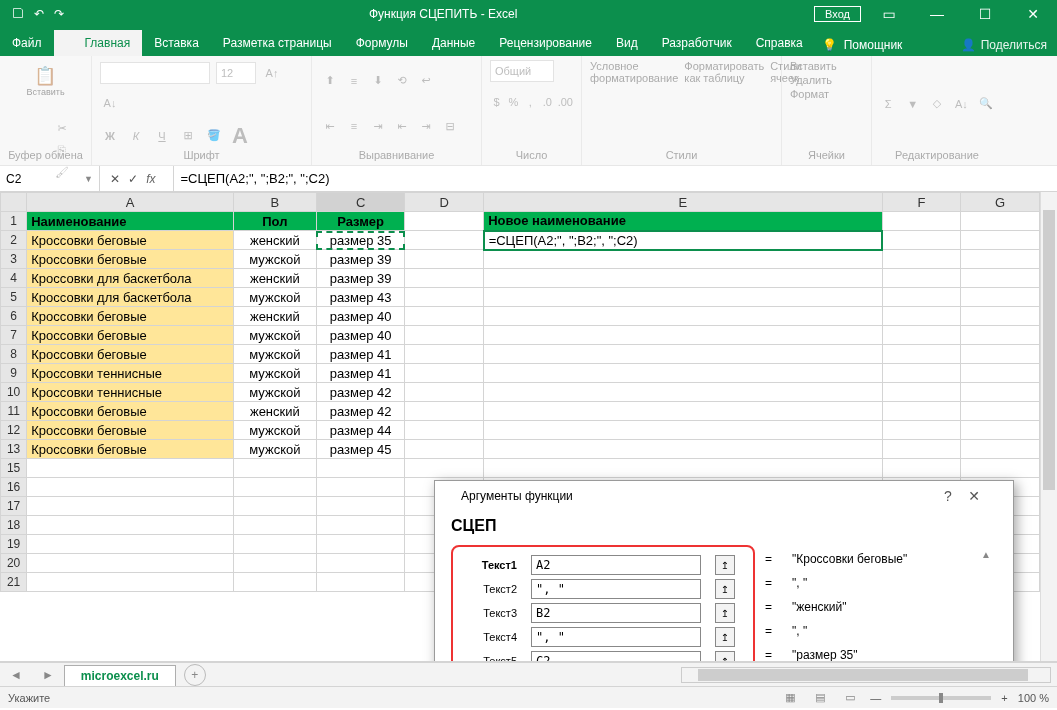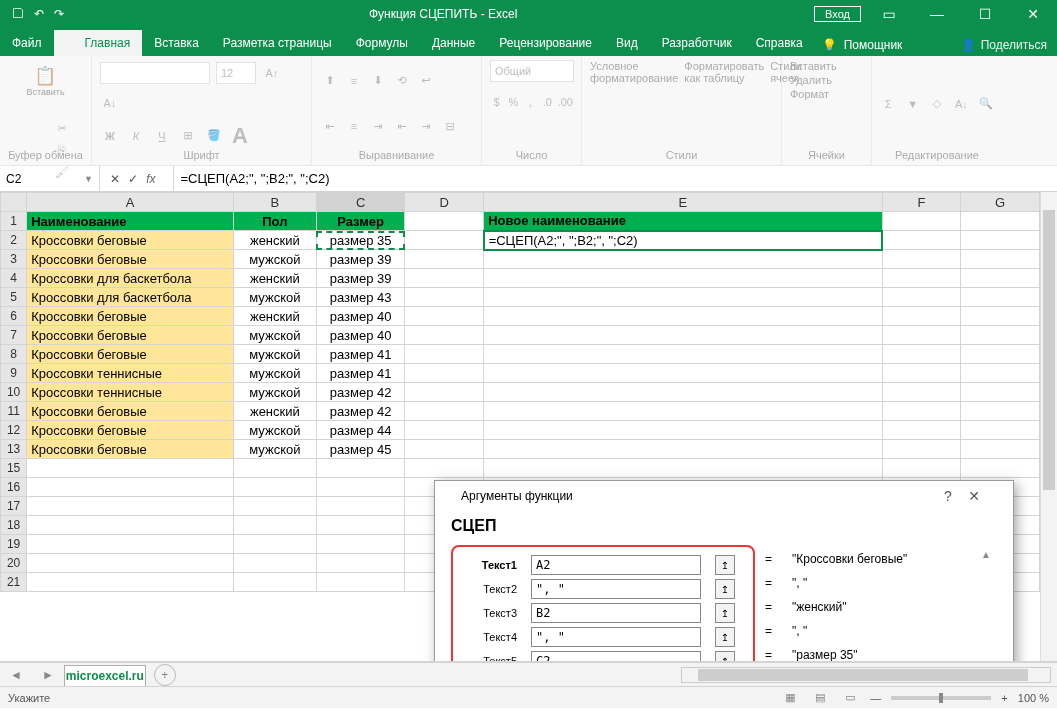--- a/index.html
+++ b/index.html
@@ -52,21 +52,21 @@
 .hdr-green { background: #00b050 !important; color: #000; font-weight: bold; }
 .cell-yellow { background: #ffe699; }
 .cell-center { text-align: center; }
 .marching { outline: 2px dashed #0c8f4d; outline-offset: -2px; background: #fff !important; }
 .col-hl { background: #d2d2d2 !important; }
 .formula-cell { border: 2px solid #0c8f4d !important; }
 
 
 .sheet-tabs { height: 24px; background: #f3f3f3; display: flex; align-items: center; border-top: 1px solid #d4d4d4; font-size: 12px; }
 .sheet-tabs .nav { padding: 0 10px; color: #888; }
-.sheet-tabs .stab { padding: 3px 1px; border: 1px solid #aeaeae; border-bottom: none; background: #fff; margin-bottom: -1px; color: #0c8f4d; font-weight: bold; }
+.sheet-tabs .stab { padding: 3px 16px; border: 1px solid #aeaeae; border-bottom: none; background: #fff; margin-bottom: -1px; color: #0c8f4d; font-weight: bold; }
 .sheet-tabs .add { width: 22px; height: 22px; border: 1px solid #bbb; border-radius: 50%; display: flex; align-items: center; justify-content: center; margin-left: 8px; color: #888; }
 .sheet-tabs .hscroll { flex: 1; display: flex; justify-content: flex-end; padding-right: 6px; }
 .sheet-tabs .hscroll .bar { width: 370px; height: 16px; background: #f3f3f3; border: 1px solid #ccc; position: relative; }
 .sheet-tabs .hscroll .thumb { position: absolute; left: 16px; width: 330px; top: 1px; height: 12px; background: #cdcdcd; }
 
 
 .statusbar { height: 22px; background: #f3f3f3; border-top: 1px solid #d4d4d4; display: flex; align-items: center; font-size: 11px; color: #555; padding: 0 8px; gap: 10px; }
 .statusbar .spacer { flex: 1; }
 .statusbar .zoom-slider { width: 100px; height: 4px; background: #ccc; position: relative; }
 .statusbar .zoom-slider .th { position: absolute; left: 48px; top: -3px; width: 4px; height: 10px; background: #888; }
@@ -184,21 +184,21 @@
         <span class="ico-btn">⇥</span>
         <span class="ico-btn">⇤</span>
         <span class="ico-btn">⇥</span>
         <span class="ico-btn">⊟</span>
       </div>
     </div>
     <div class="label">Выравнивание</div>
   </div>
   <div class="ribbon-group" style="width:100px">
     <div class="ribbon-body" style="flex-direction:column;align-items:stretch">
-      <input class="font-select" style="width: 84px;" value="Общий">
+      <input class="font-select" style="width: 64px;" value="Общий">
       <div style="display:flex;gap:4px;margin-top:4px">
         <span class="ico-btn">$</span>
         <span class="ico-btn">%</span>
         <span class="ico-btn">,</span>
         <span class="ico-btn">.0</span>
         <span class="ico-btn">.00</span>
       </div>
     </div>
     <div class="label">Число</div>
   </div>

